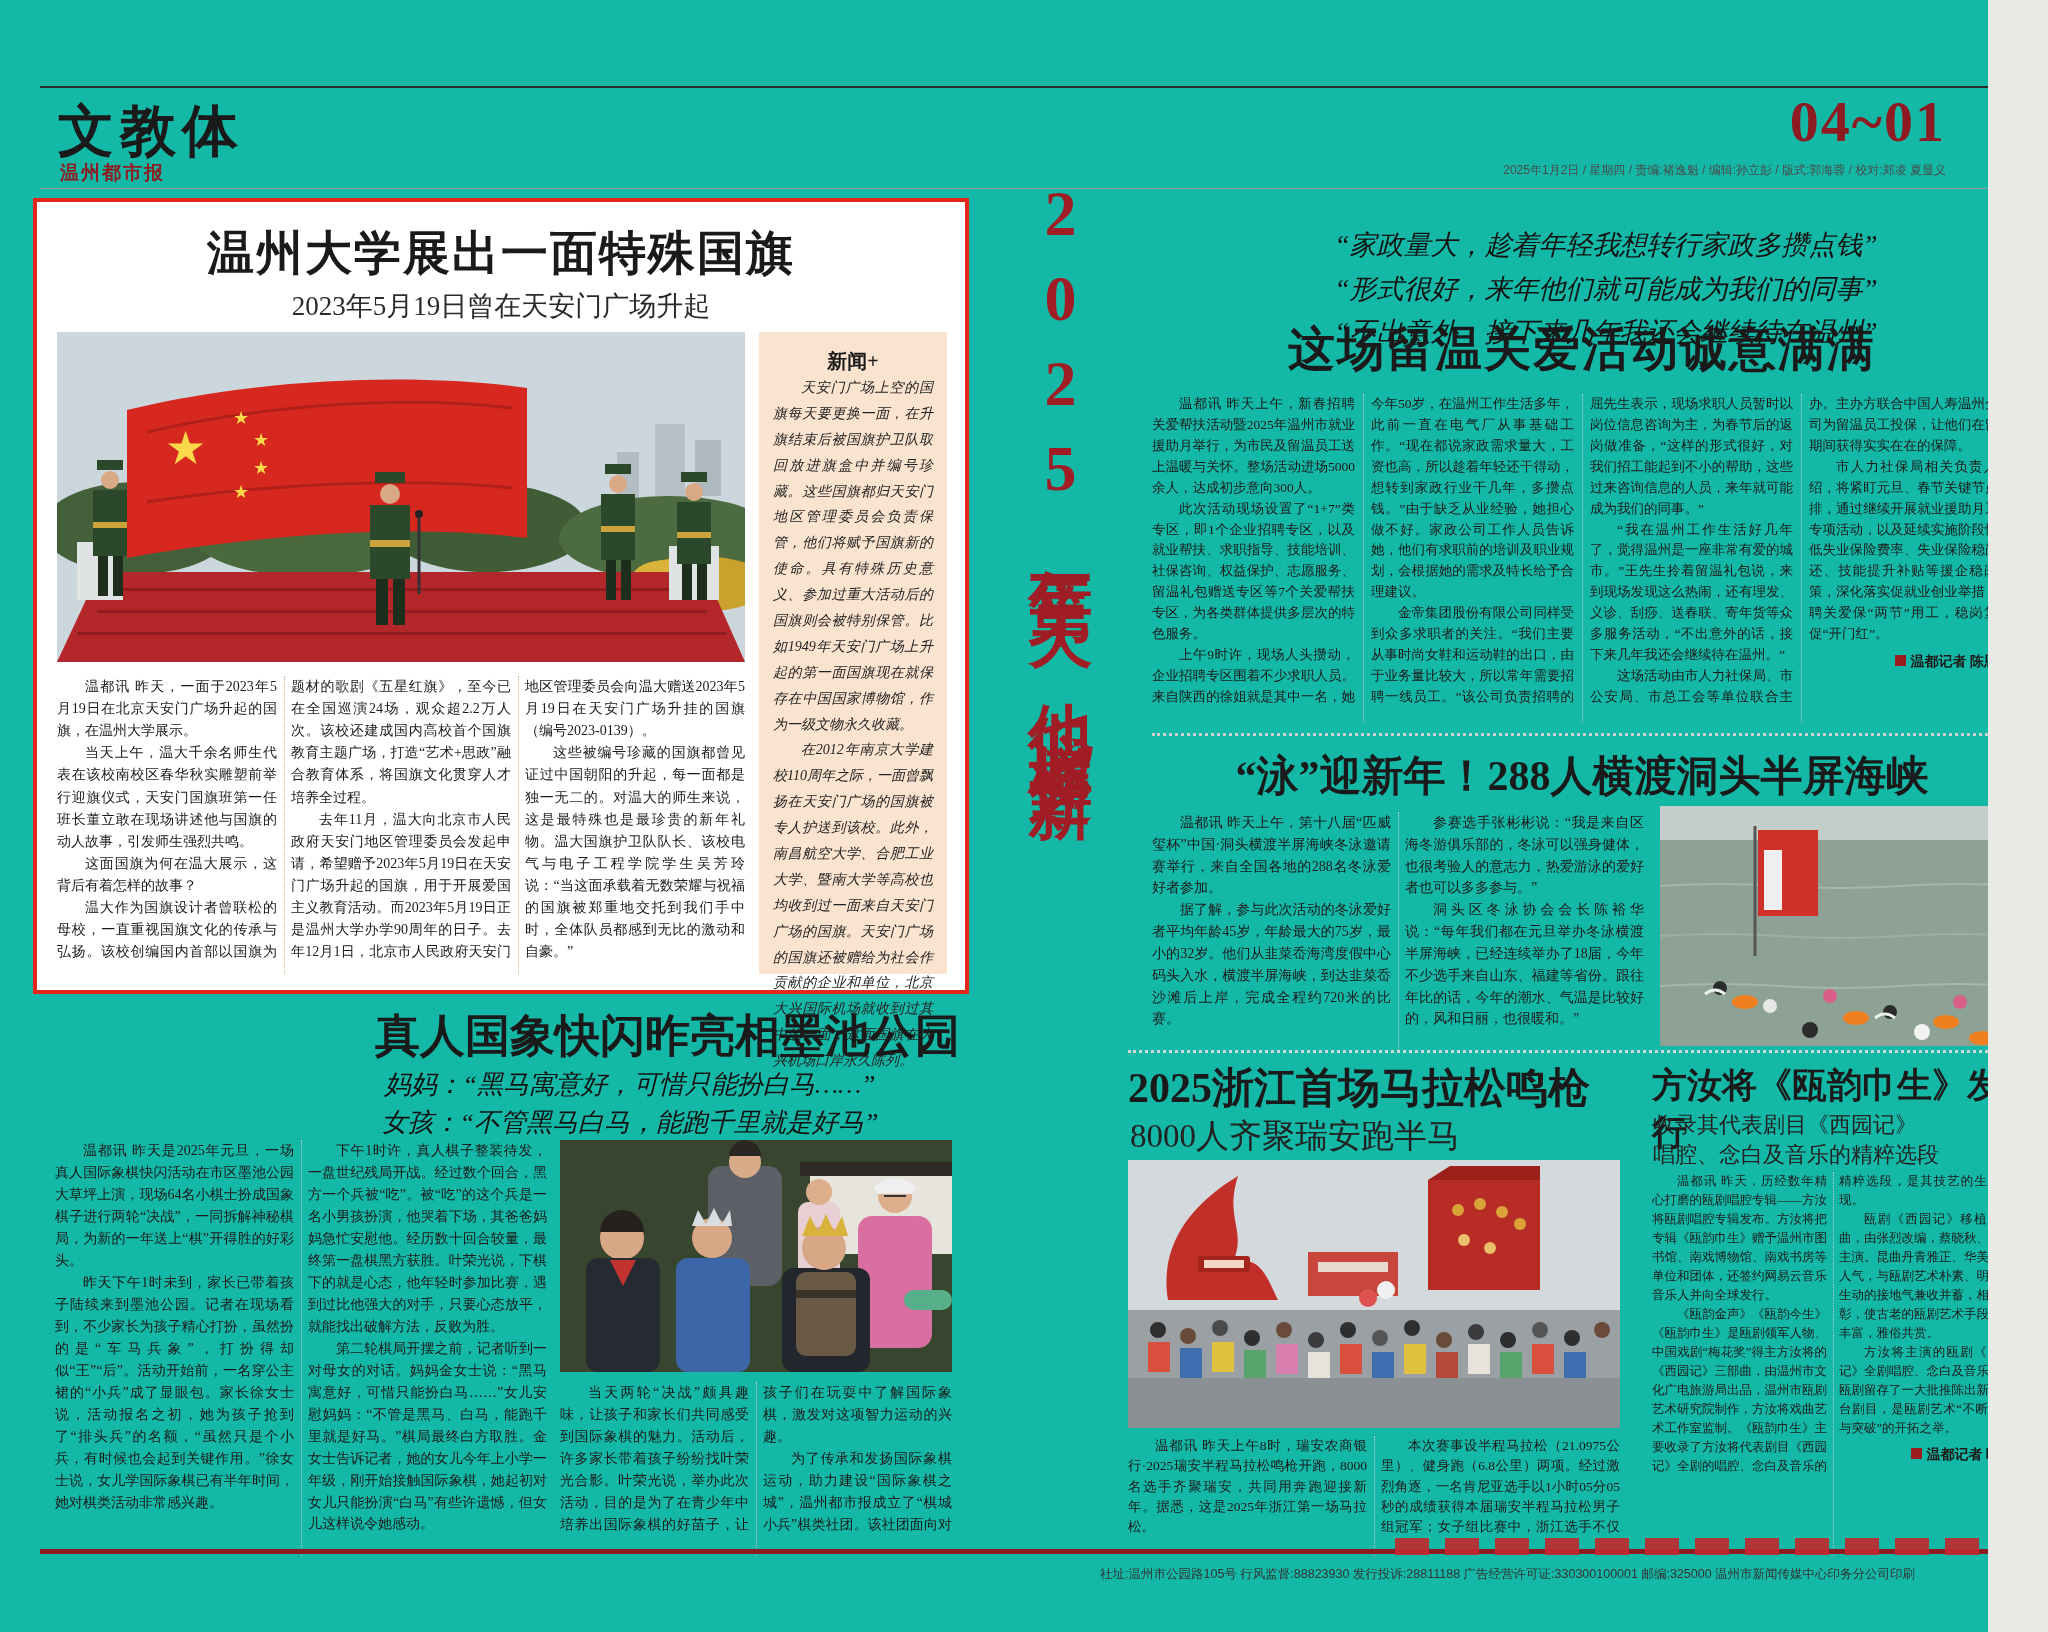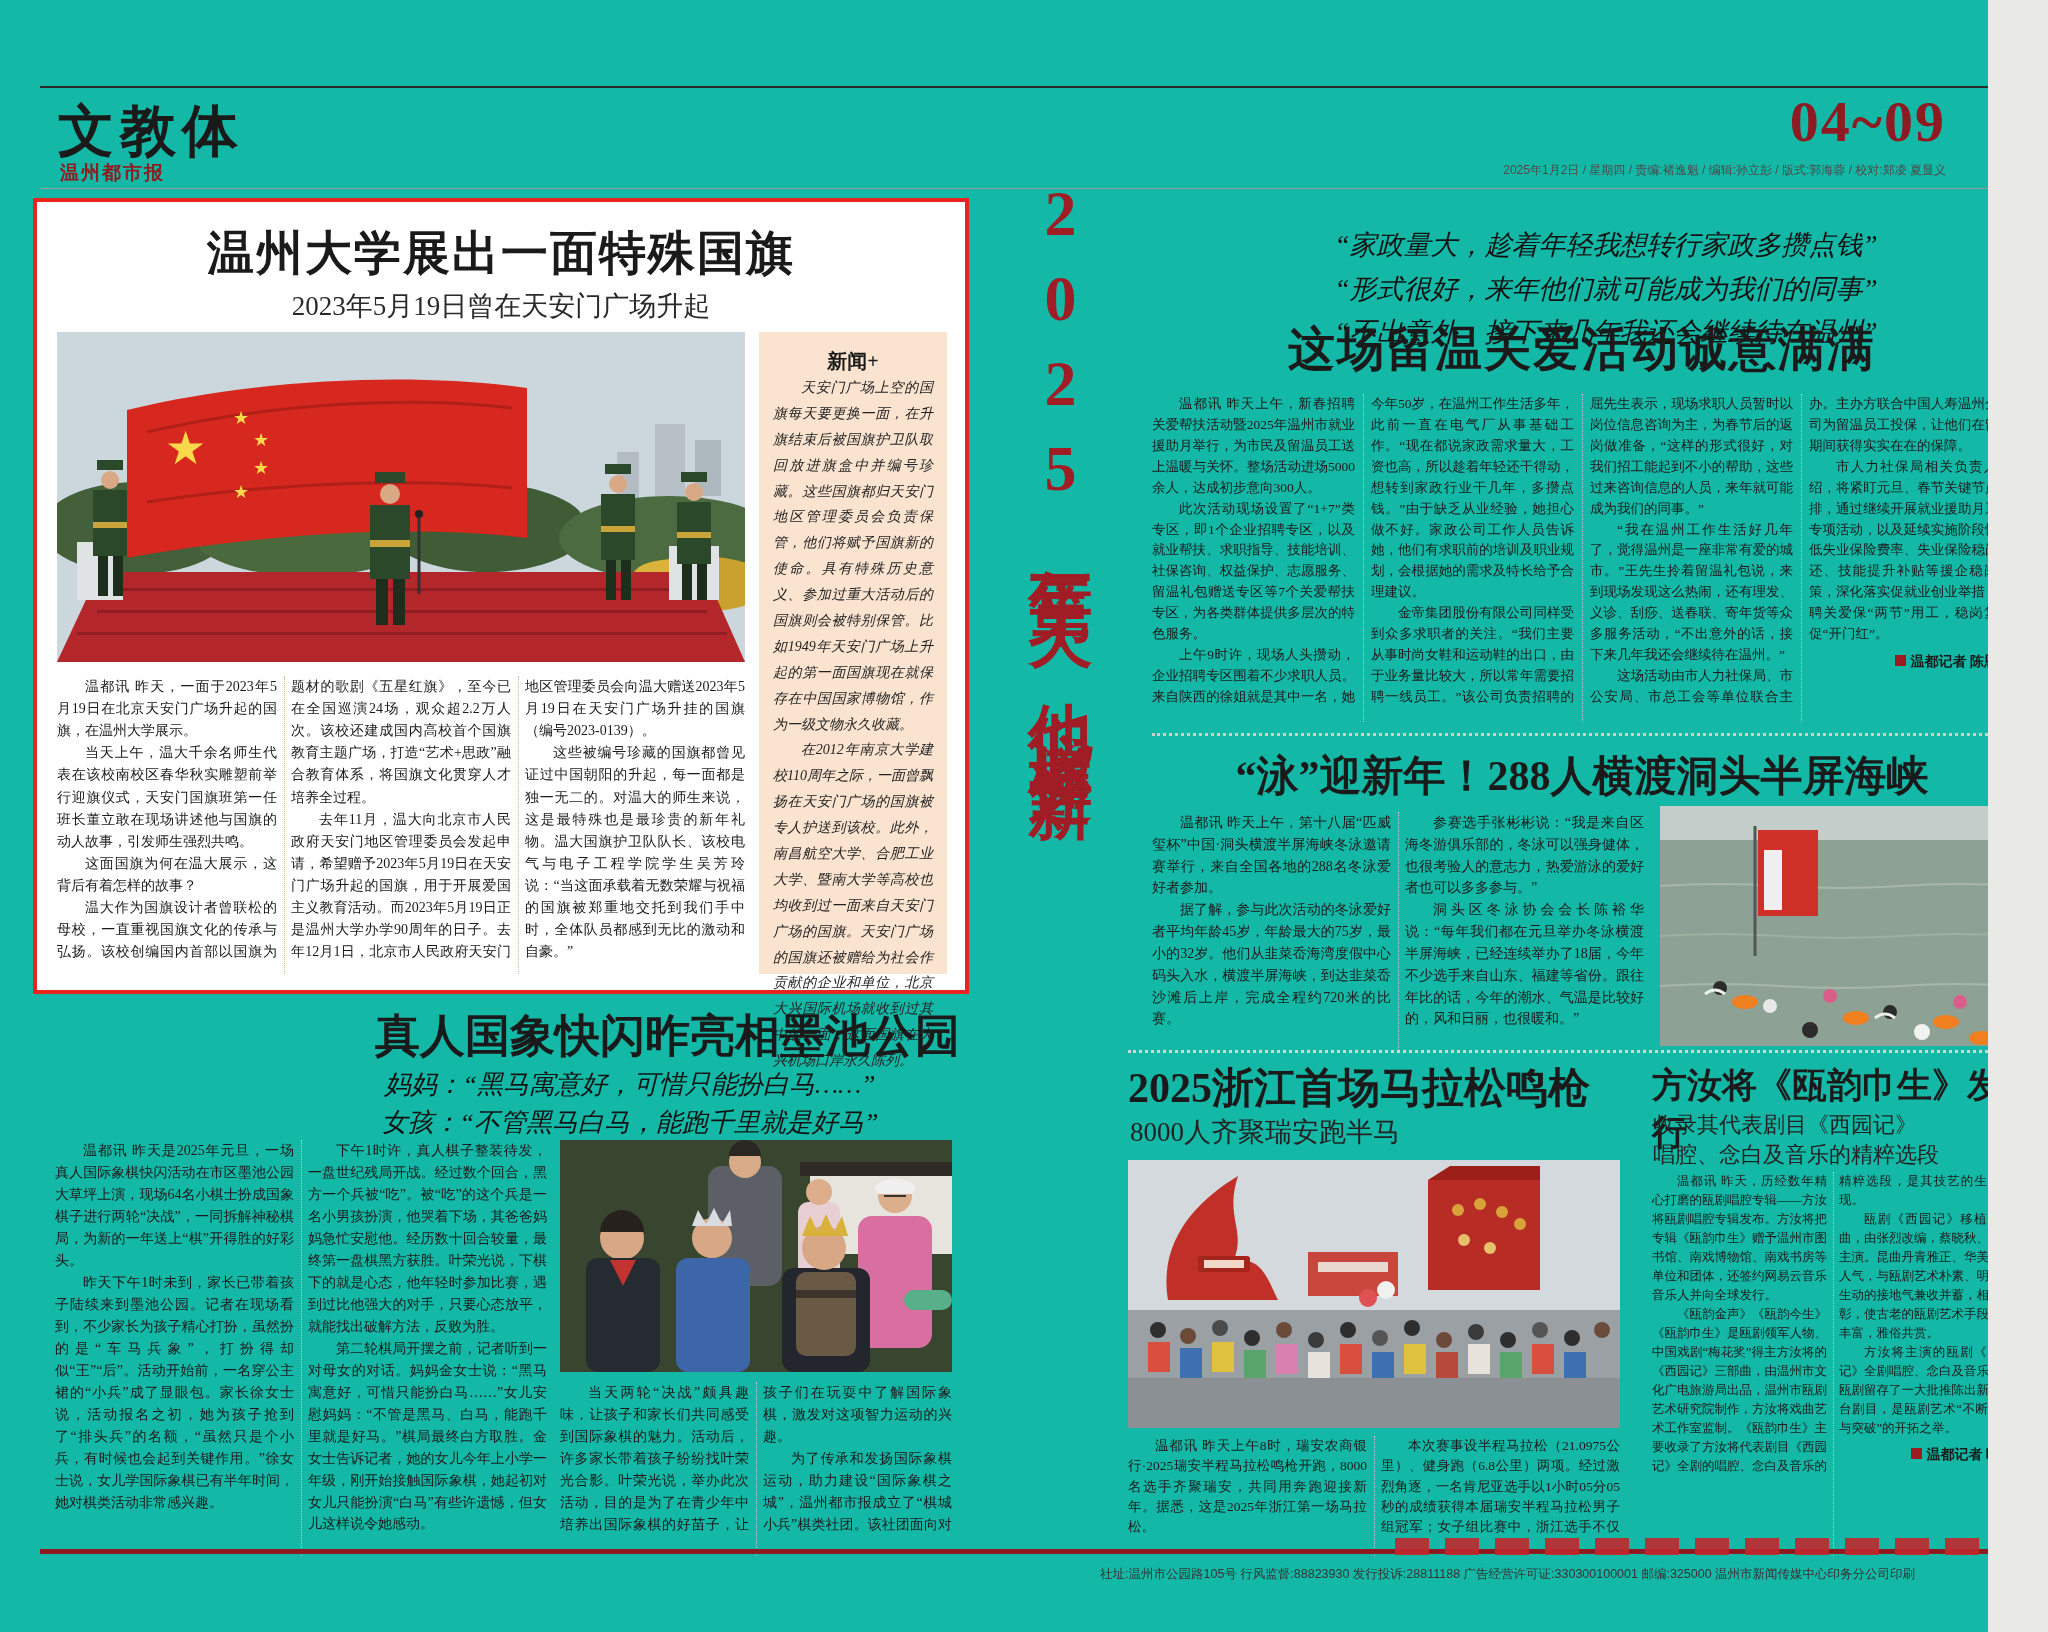--- a/index.html
+++ b/index.html
@@ -45,21 +45,21 @@
   
   .chess-headline{left:300px;top:1006px;width:660px;text-align:right;font-size:45px;font-weight:900;}
   .chess-sub{left:300px;top:1066px;width:660px;text-align:center;font-size:26px;font-style:italic;line-height:1.45;color:#111;}
   .chess-left{left:55px;top:1140px;width:492px;height:416px;overflow:hidden;
               column-count:2;column-gap:14px;column-rule:1px dotted #c9c9c9;font-size:14px;line-height:1.57;}
   .chess-photo{left:560px;top:1140px;width:392px;height:232px;background:#39462f;overflow:hidden;}
   .chess-right{left:560px;top:1382px;width:392px;height:174px;overflow:hidden;
                column-count:2;column-gap:14px;column-rule:1px dotted #c9c9c9;font-size:14px;line-height:1.57;}
   
   .mar-headline{left:1128px;top:1060px;width:500px;font-size:42px;font-weight:900;}
-  .mar-subhead{left:1130px;top:1114px;width:500px;font-size:27px;color:#222;}
+  .mar-subhead{left:1130px;top:1114px;width:500px;font-size:33px;color:#222;}
   .mar-photo{left:1128px;top:1160px;width:492px;height:268px;background:#d3d9dc;overflow:hidden;}
   .mar-body{left:1128px;top:1436px;width:492px;height:120px;overflow:hidden;
             column-count:2;column-gap:14px;column-rule:1px dotted #c9c9c9;font-size:13.5px;line-height:1.5;}
   
   .opera-headline{left:1652px;top:1062px;width:362px;font-size:35px;font-weight:900;}
   .opera-sub{left:1653px;top:1110px;width:362px;font-size:22px;line-height:1.35;color:#222;}
   .opera-body{left:1652px;top:1172px;width:362px;height:384px;overflow:hidden;
               column-count:2;column-gap:12px;column-rule:1px dotted #c9c9c9;font-size:12.5px;line-height:1.52;}
   
   .rule-red{left:40px;top:1549px;width:1968px;height:5px;background:#8e1b21;}
@@ -69,21 +69,21 @@
   .red-vline{left:2037px;top:392px;width:5px;height:600px;background:#c1272d;}
 </style>
 </head>
 <body>
 
 <div class="page">
 
   <div class="abs rule-top"></div>
   <div class="abs section-title">文教体</div>
   <div class="abs paper-name">温州都市报</div>
-  <div class="abs page-no">04~09</div>
+  <div class="abs page-no">04~01</div>
   <div class="abs dateline">2025年1月2日 / 星期四 / 责编:褚逸魁 / 编辑:孙立彭 / 版式:郭海蓉 / 校对:郑凌 夏显义</div>
   <div class="abs rule-mid"></div>
 
   <div class="abs flagbox">
     <div class="abs flag-headline">温州大学展出一面特殊国旗</div>
     <div class="abs flag-subhead">2023年5月19日曾在天安门广场升起</div>
 
     <div class="abs flag-photo">
       <svg width="688" height="330" viewBox="0 0 688 330">
         <rect x="0" y="0" width="688" height="200" fill="#ccd7dd"></rect>

